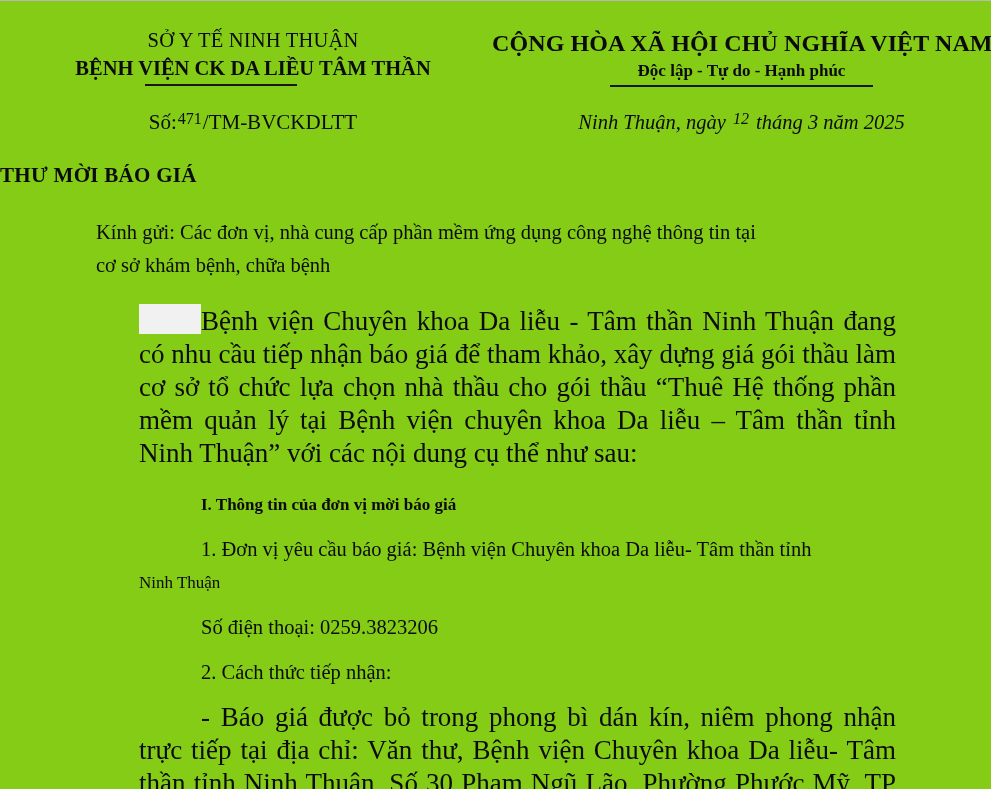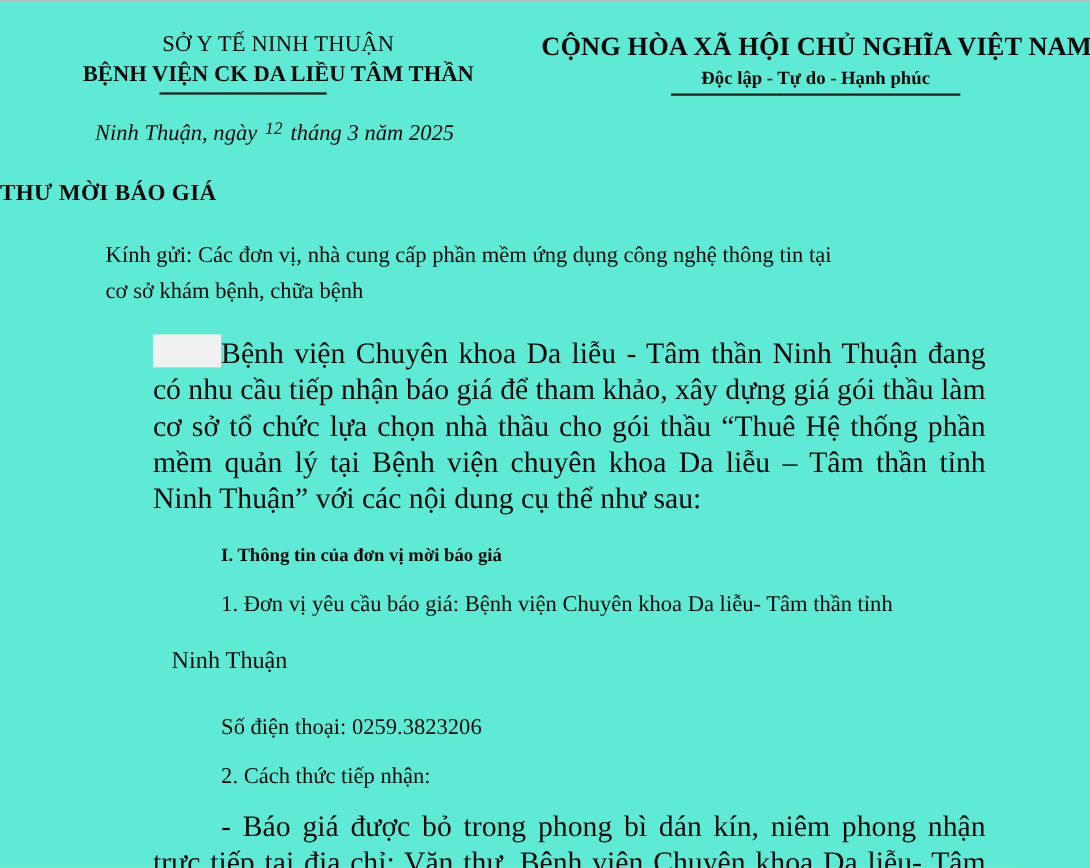--- a/index.html
+++ b/index.html
@@ -16,21 +16,21 @@
     font-family: "Liberation Serif", "DejaVu Serif", serif;
     color: #0b0b0b;
     -webkit-font-smoothing: antialiased;
   }
 
   .page {
     position: relative;
     width: 991px;
     height: 789px;
     box-sizing: border-box;
-    background: #5eead4;
+    background: #84cc16;
   }
 
   
   .scan-edge-top {
     position: absolute;
     top: 0;
     left: 0;
     width: 991px;
     height: 1px;
     background: #b9b9b9;
@@ -204,22 +204,22 @@
   }
 
   .indent-line {
     margin: 0;
     font-size: 20.5px;
     line-height: 33px;
     text-indent: 62px;
   }
 
   .plain-line {
-    margin: 17px;
-    font-size: 22px;
+    margin: 0;
+    font-size: 17px;
     line-height: 33px;
   }
 
   
   .indent-tint {
     position: absolute;
     top: 304px;
     left: 139px;
     width: 62px;
     height: 30px;
@@ -244,20 +244,23 @@
     <div class="header-right">
       <div class="nation-line-1">CỘNG HÒA XÃ HỘI CHỦ NGHĨA VIỆT NAM</div>
       <div class="nation-line-2">Độc lập - Tự do - Hạnh phúc</div>
       <div class="rule rule-right"></div>
     </div>
 
   </div>
 
   <div class="meta-row">
 
+    <div class="doc-number">
+      <span>Số:</span><span class="filled">471</span><span>/TM-BVCKDLTT</span>
+    </div>
 
     <div class="doc-date">
       <span>Ninh Thuận, ngày</span>
       <span class="filled">12</span>
       <span>tháng 3 năm 2025</span>
     </div>
 
   </div>
 
   <div class="doc-title">THƯ MỜI BÁO GIÁ</div>

